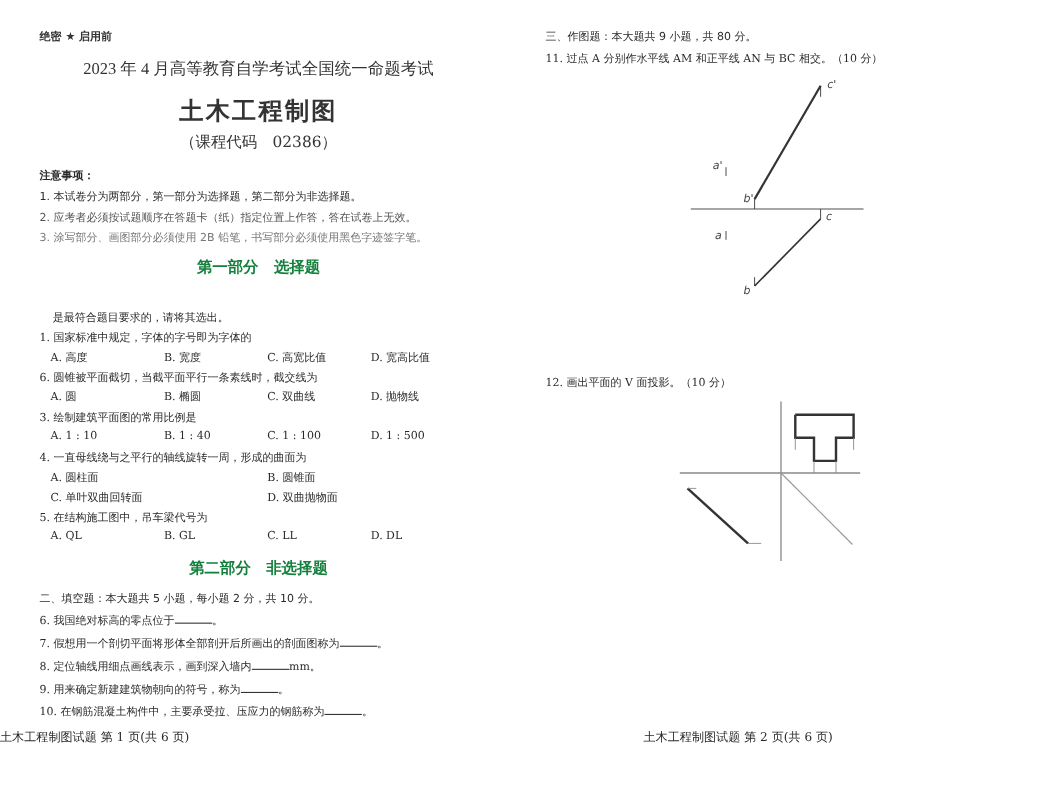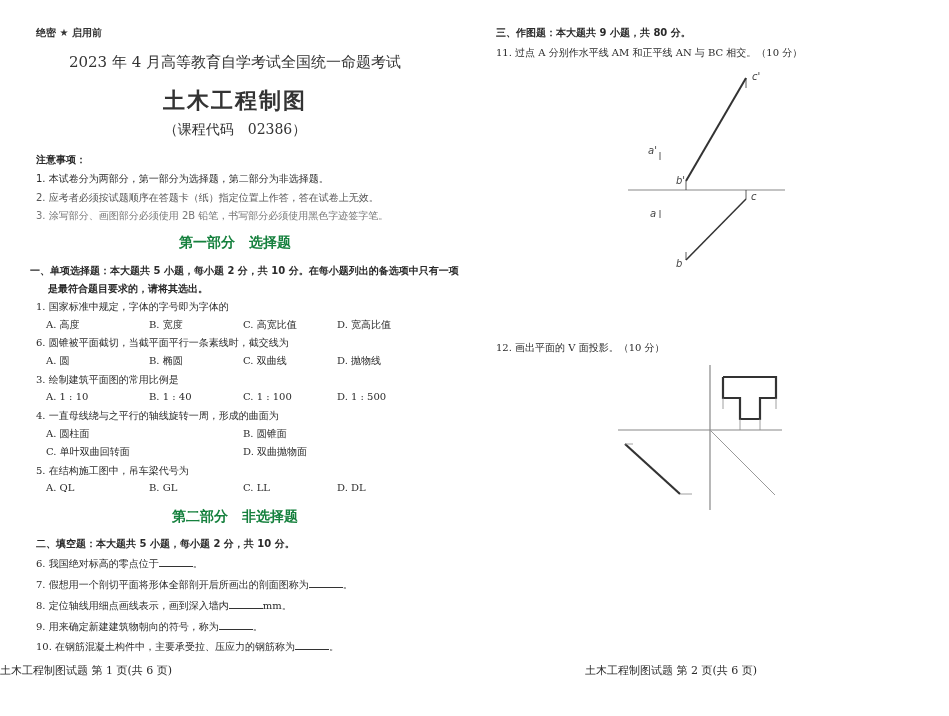--- a/index.html
+++ b/index.html
@@ -3,27 +3,27 @@
 <meta charset="utf-8">
 <style>
   html, body { margin:0; padding:0; }
   body { width:949px; height:716px; background:#ffffff; position:relative; overflow:hidden;
          font-family:"DejaVu Serif","Liberation Serif",serif; color:#2a2a2a; }
   .page { position:absolute; top:0; height:640px; }
   #p1 { left:0; width:470px; }
   #p2 { left:475px; width:474px; }
   .abs { position:absolute; white-space:nowrap; }
   .conf { left:36px; top:26px; font-size:10px; font-family:"DejaVu Sans","Liberation Sans",sans-serif; font-weight:bold; color:#333; }
-  .exam { left:0; width:470px; text-align:center; top:53px; font-size:15px; color:#333; }
+  .exam { left:0; width:470px; text-align:center; top:53px; font-size:15px; color:#333;font-family:Liberation Serif, serif; }
   .title { left:0; width:470px; text-align:center; top:86px; font-size:22px; font-weight:bold; letter-spacing:2px; color:#333; }
   .code { left:0; width:470px; text-align:center; top:121px; font-size:14px; color:#333; }
   .notes-h { left:36px; top:153px; font-size:10px; font-weight:bold; font-family:"DejaVu Sans","Liberation Sans",sans-serif; }
   .note { left:36px; font-size:10px; font-family:"DejaVu Sans","Liberation Sans",sans-serif; }
   .part { left:0; width:470px; text-align:center; font-size:14px; font-weight:bold; color:#15803d; }
-  .sec { left:36px; font-size:10px; font-weight:bold; font-family:"DejaVu Sans","Liberation Sans",sans-serif; }
+  .sec { left:36px; font-size:10px; font-weight:normal; font-family:"DejaVu Sans","Liberation Sans",sans-serif; }
   .q { left:36px; font-size:10px; }
   .opt { font-size:10px;text-align:center; }
   .footer { font-size:11px; text-align:left; }
   .blank { display:inline-block; width:34px; border-bottom:1px solid #333; height:9px; vertical-align:baseline; }
   .faint { color:#555; }
 </style>
 </head>
 <body>
 
 <div class="page" id="p1">
@@ -31,21 +31,20 @@
   <div class="abs exam">2023 年 4 月高等教育自学考试全国统一命题考试</div>
   <div class="abs title">土木工程制图</div>
   <div class="abs code">（课程代码　02386）</div>
 
   <div class="abs notes-h">注意事项：</div>
   <div class="abs note" style="top:172px">1. 本试卷分为两部分，第一部分为选择题，第二部分为非选择题。</div>
   <div class="abs note faint" style="top:191px">2. 应考者必须按试题顺序在答题卡（纸）指定位置上作答，答在试卷上无效。</div>
   <div class="abs note faint" style="top:209px;color:#777">3. 涂写部分、画图部分必须使用 2B 铅笔，书写部分必须使用黑色字迹签字笔。</div>
 
   <div class="abs part" style="top:234px">第一部分　选择题</div>
-  <div class="abs sec" style="top:264px;left:30px">一、单项选择题：本大题共 5 小题，每小题 2 分，共 10 分。在每小题列出的备选项中只有一项</div>
   <div class="abs sec" style="top:282px;left:48px">是最符合题目要求的，请将其选出。</div>
 
   <div class="abs q" style="top:300px">1. 国家标准中规定，字体的字号即为字体的</div>
   <div class="abs opt" style="top:318px;left:46px">A. 高度</div>
   <div class="abs opt" style="top:318px;left:149px">B. 宽度</div>
   <div class="abs opt" style="top:318px;left:243px">C. 高宽比值</div>
   <div class="abs opt" style="top:318px;left:337px">D. 宽高比值</div>
 
   <div class="abs q" style="top:336px">6. 圆锥被平面截切，当截平面平行一条素线时，截交线为</div>
   <div class="abs opt" style="top:354px;left:46px">A. 圆</div>

